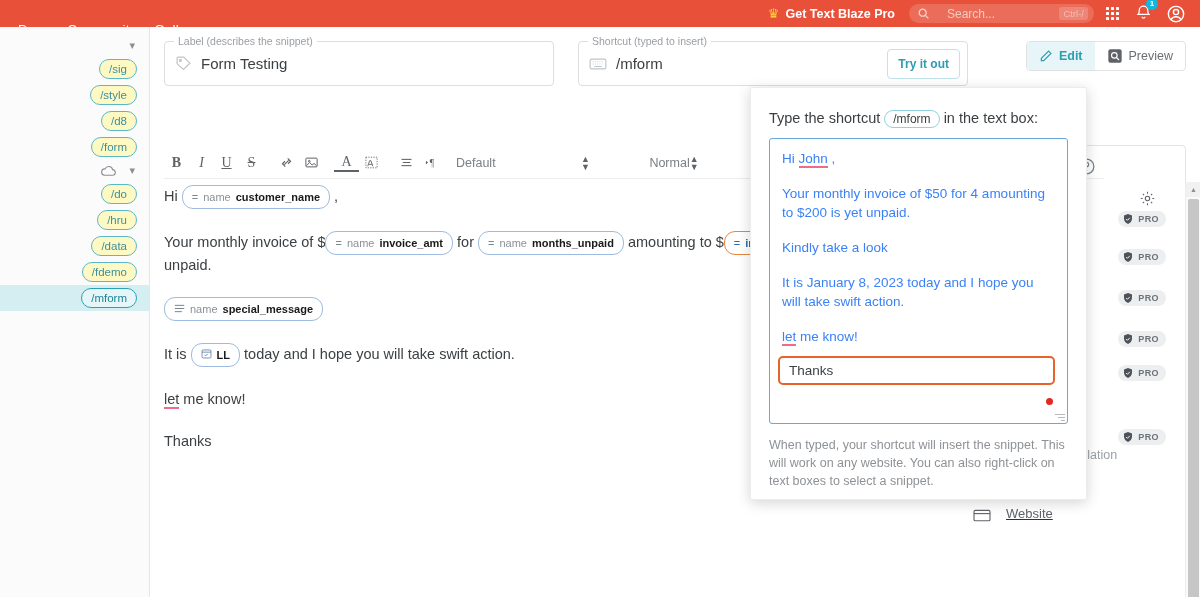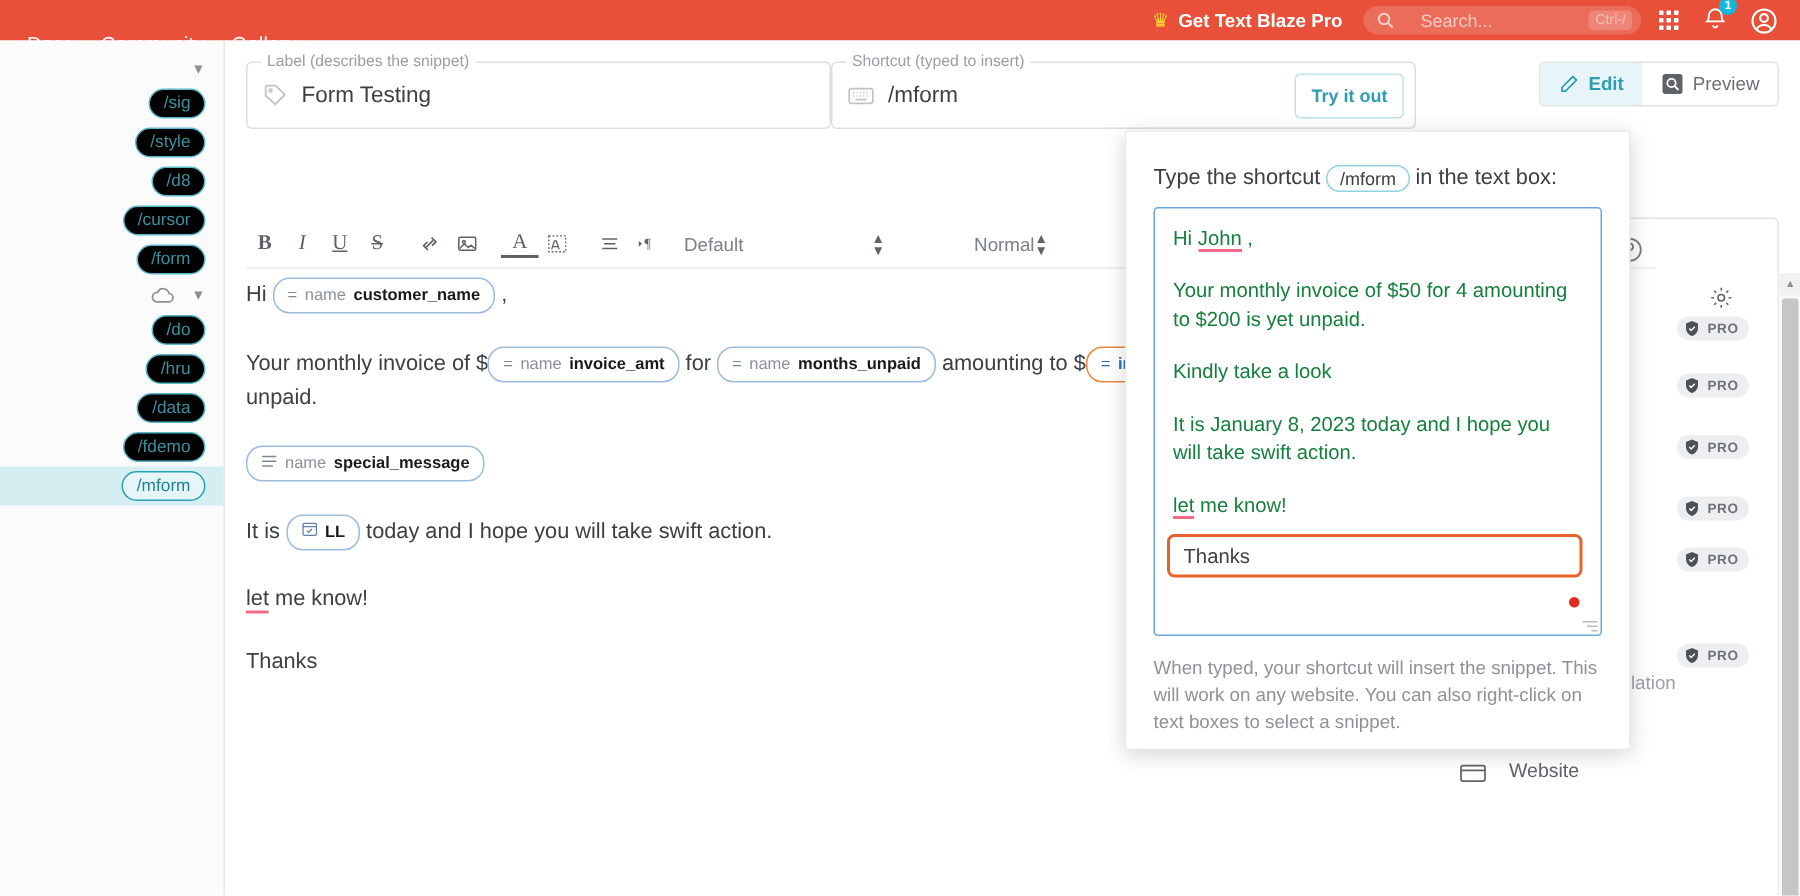--- a/index.html
+++ b/index.html
@@ -51,31 +51,31 @@
   
   #sidebar{
     position:absolute; left:0; top:27px; width:150px; height:570px;
     background:#fbfbfc; border-right:1px solid #e6e6e8;
     padding-top:8px;
   }
   .side-row{ display:flex; justify-content:flex-end; align-items:center; padding:3px 12px; }
   .side-row.sel{ background:#d4eef2; }
   .chip{
     display:inline-block; border:1px solid #5ab8c9; color:#3c8f9e;
-    border-radius:11px; padding:2px 9px; font-size:11.5px; background:#000000;
+    border-radius:11px; padding:2px 9px; font-size:11.5px; background:#fef9c3;
     line-height:14px; white-space:nowrap;
   }
   .chip.sel{ border-color:#2aa2b5; color:#1d8395; background:#e6f6f8; }
   .grp-row{ display:flex; justify-content:flex-end; align-items:center; gap:12px; padding:4px 14px 4px 0; }
   .chev{ color:#8a8f94; font-size:11px; }
 
   
   #main{ position:absolute; left:150px; top:27px; width:1050px; height:570px; background:#fff; }
 
-  #fieldrow{ display:flex; padding:14px 14px 0 14px; align-items:flex-start; }
+  #fieldrow{ display:flex; gap:24px; padding:14px 14px 0 14px; align-items:flex-start; }
   .fieldset{
     position:relative; border:1px solid #dcdee0; border-radius:4px; height:45px;
     display:flex; align-items:center; padding:0 10px; background:#fff;
   }
   #f-label{ width:390px; }
   #f-short{ width:390px; }
   .legend{
     position:absolute; top:-7px; left:9px; background:#fff; padding:0 4px;
     font-size:10.5px; color:#9a9ea3;
   }
@@ -163,21 +163,21 @@
   }
   #popup-head{ padding:22px 18px 10px 18px; font-size:14.5px; color:#3c4043; }
   .scchip{
     display:inline-block; border:1px solid #8fd3e0; border-radius:11px;
     padding:1px 8px; font-size:12px; color:#3c4043; background:#fff; vertical-align:middle;
   }
   #demo-box{
     margin:0 18px; border:1px solid #6aa7dd; border-radius:3px; height:286px;
     padding:10px 12px; position:relative; background:#fff; overflow:hidden;
   }
-  #demo-box p{ margin:0 0 16px 0; font-size:13.5px; line-height:19px; color:#15803d; }
+  #demo-box p{ margin:0 0 16px 0; font-size:13.5px; line-height:19px; color:#3b82f6; }
   #thanks-line{
     border:2px solid #e8622a; border-radius:5px; padding:5px 9px; margin:0 0 0 -4px;
     font-size:13.5px; color:#3c4043; display:block;
   }
   #red-dot{ position:absolute; right:14px; bottom:18px; width:7px; height:7px;
     border-radius:50%; background:#e02b20; }
   #resize-h{ position:absolute; right:2px; bottom:2px; width:10px; height:10px; }
   #resize-h i{ display:block; height:1px; background:#b7bbbe; transform-origin:right;}
   #popup-foot{
     padding:12px 18px 0 18px; font-size:12.5px; color:#8e9296; line-height:18px;
@@ -247,23 +247,20 @@
     <span class="chev">▾</span>
   </div>
   <div class="side-row">
     <span class="chip">/sig</span>
   </div>
   <div class="side-row">
     <span class="chip">/style</span>
   </div>
   <div class="side-row">
     <span class="chip">/d8</span>
-  </div>
-  <div class="side-row">
-    <span class="chip">/cursor</span>
   </div>
   <div class="side-row">
     <span class="chip">/form</span>
   </div>
 
   <div class="grp-row">
     <span class="ic">
       <svg width="17" height="12" viewBox="0 0 24 16" fill="none" stroke="#8a8f94" stroke-width="1.6">
         <path d="M6.5 14h11a4 4 0 0 0 .3-8 5.6 5.6 0 0 0-10.6-1A3.6 3.6 0 0 0 6.5 14z"></path>
       </svg>
@@ -571,21 +568,21 @@
             <path d="M8.4 12l2.5 2.6 4.8-5" fill="none" stroke="#fff" stroke-width="1.9"></path>
           </svg>
         <span>PRO</span>
       </span>
       <div class="ftitle" style="padding-left:32px;">Formula</div>
       <div class="fsub" style="padding-left:32px;">Dynamic calculation</div>
     </div>
 
     <div class="sect">Miscellaneous</div>
 
-    <div class="fitem" style="padding-top:10px;">
+    <div class="fitem" style="padding-top:10px;text-decoration:underline;">
       <span class="ficon2" style="top:12px;left:12px;">
         <svg width="20" height="16" viewBox="0 0 24 20" fill="none" stroke="#5f6368" stroke-width="1.4">
           <rect x="2" y="3" width="20" height="13" rx="1.6"></rect>
             <line x1="2" y1="7" x2="22" y2="7"></line>
         </svg>
       </span>
       <div class="ftitle" style="padding-left:32px;">Website</div>
     </div>
   </div>
 

